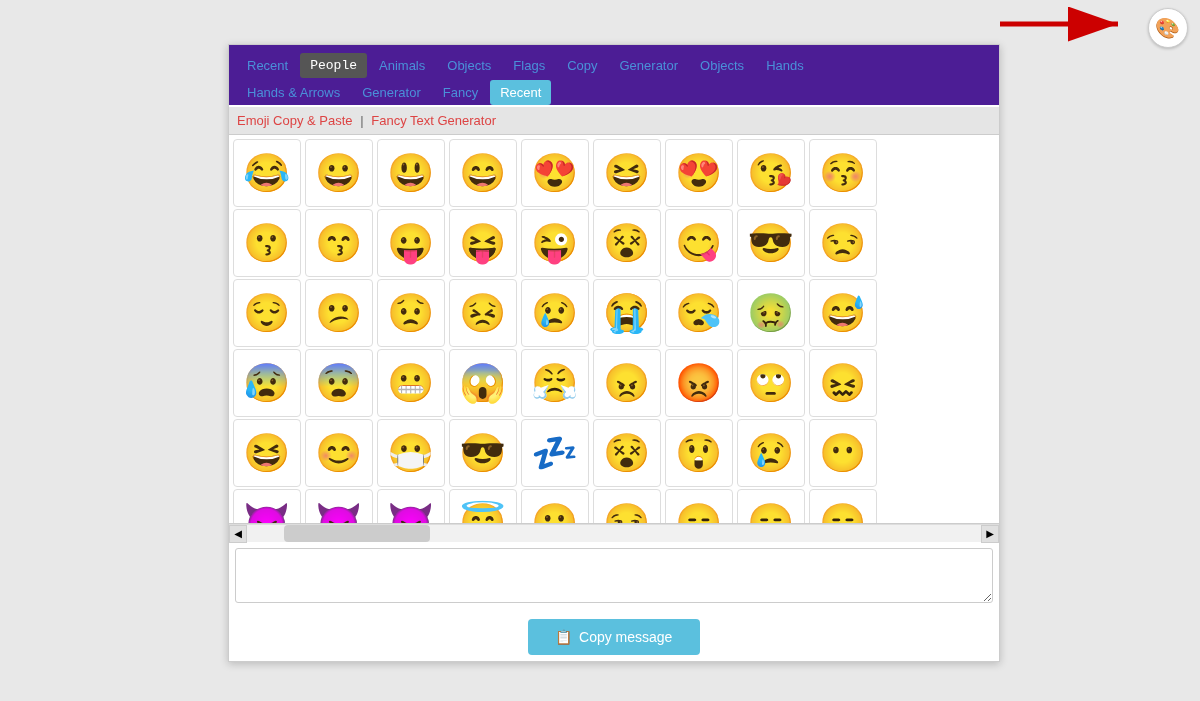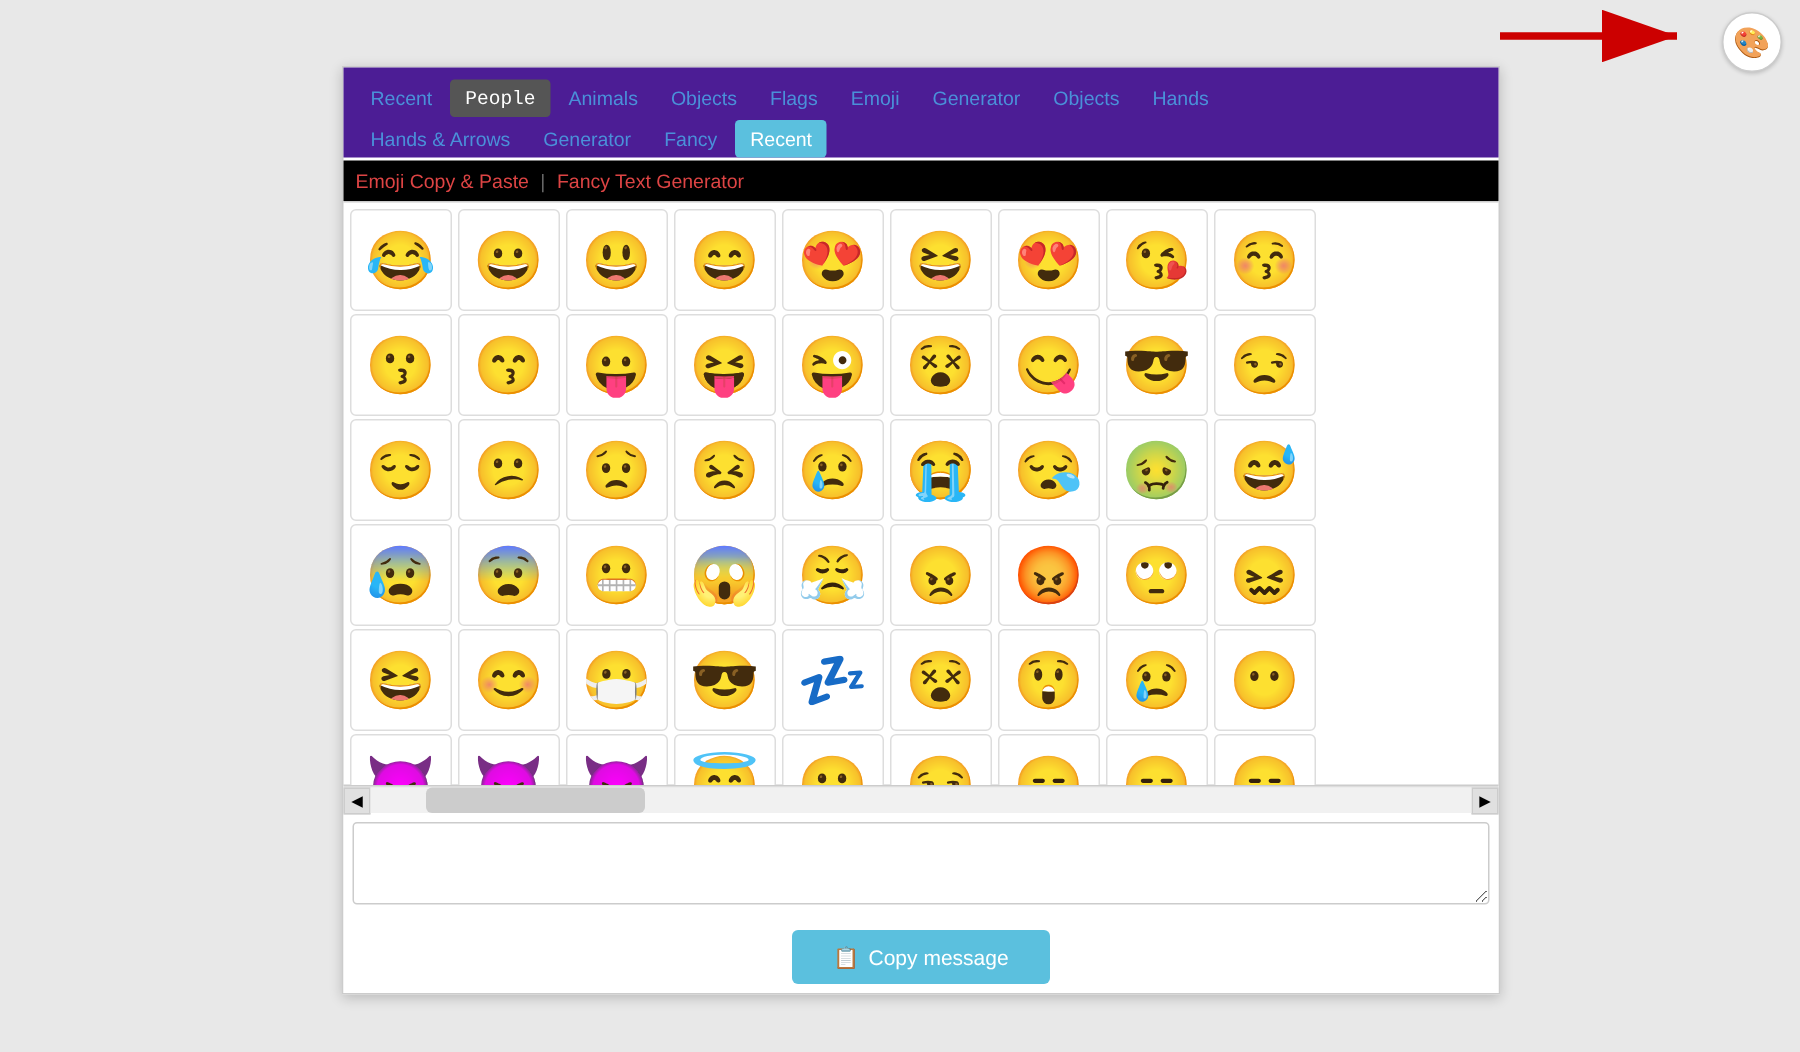--- a/index.html
+++ b/index.html
@@ -70,21 +70,21 @@
     .tab.search-tab {
       background: #5bc0de;
       color: white;
       border-radius: 3px;
     }
 
     
     .links-row {
       padding: 6px 8px;
       font-size: 13px;
-      background: #000000;
+      background: #e5e5e5;
     }
 
     .links-row a {
       color: #d44;
       text-decoration: none;
     }
 
     .links-row .separator {
       color: #666;
       margin: 0 4px;
@@ -240,21 +240,21 @@
 
 <div class="popup">
 
   <div class="nav-tabs">
     <div class="nav-row">
       <button class="tab">Recent</button>
       <button class="tab active">People</button>
       <button class="tab">Animals</button>
       <button class="tab">Objects</button>
       <button class="tab">Flags</button>
-      <button class="tab">Emoji</button>
+      <button class="tab">Copy</button>
       <button class="tab">Generator</button>
       <button class="tab">Objects</button>
       <button class="tab">Hands</button>
     </div>
     <div class="nav-row">
       <button class="tab">Hands &amp; Arrows</button>
       <button class="tab">Generator</button>
       <button class="tab">Fancy</button>
       <button class="tab search-tab">Recent</button>
     </div>

